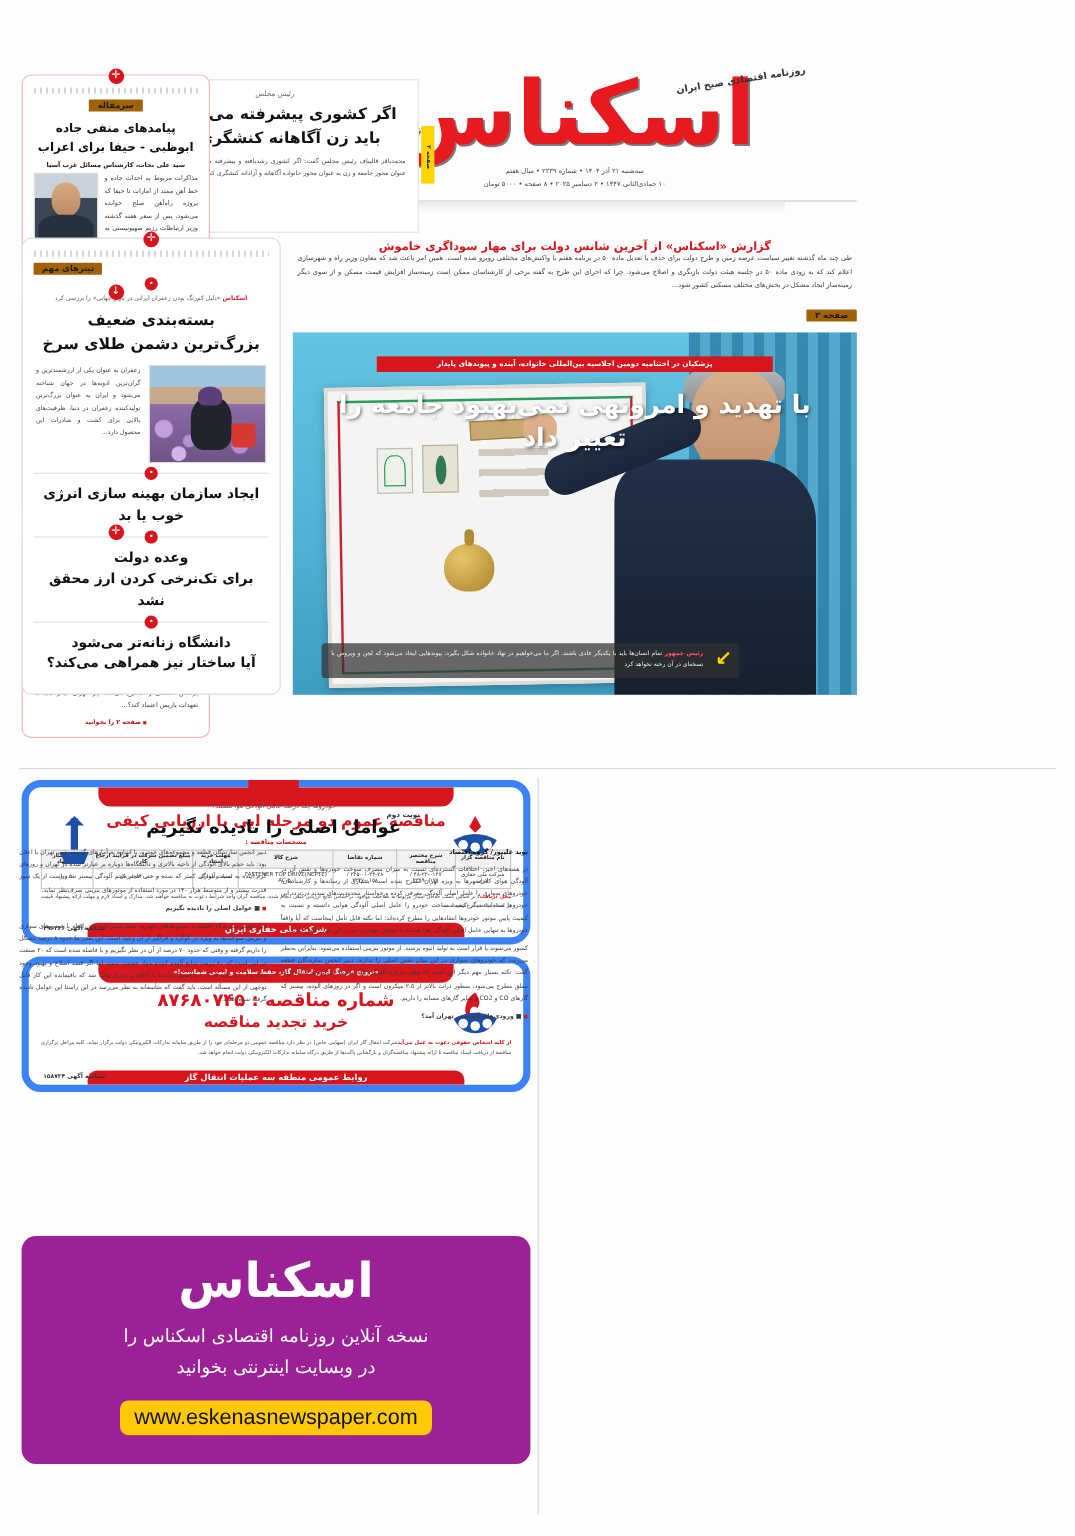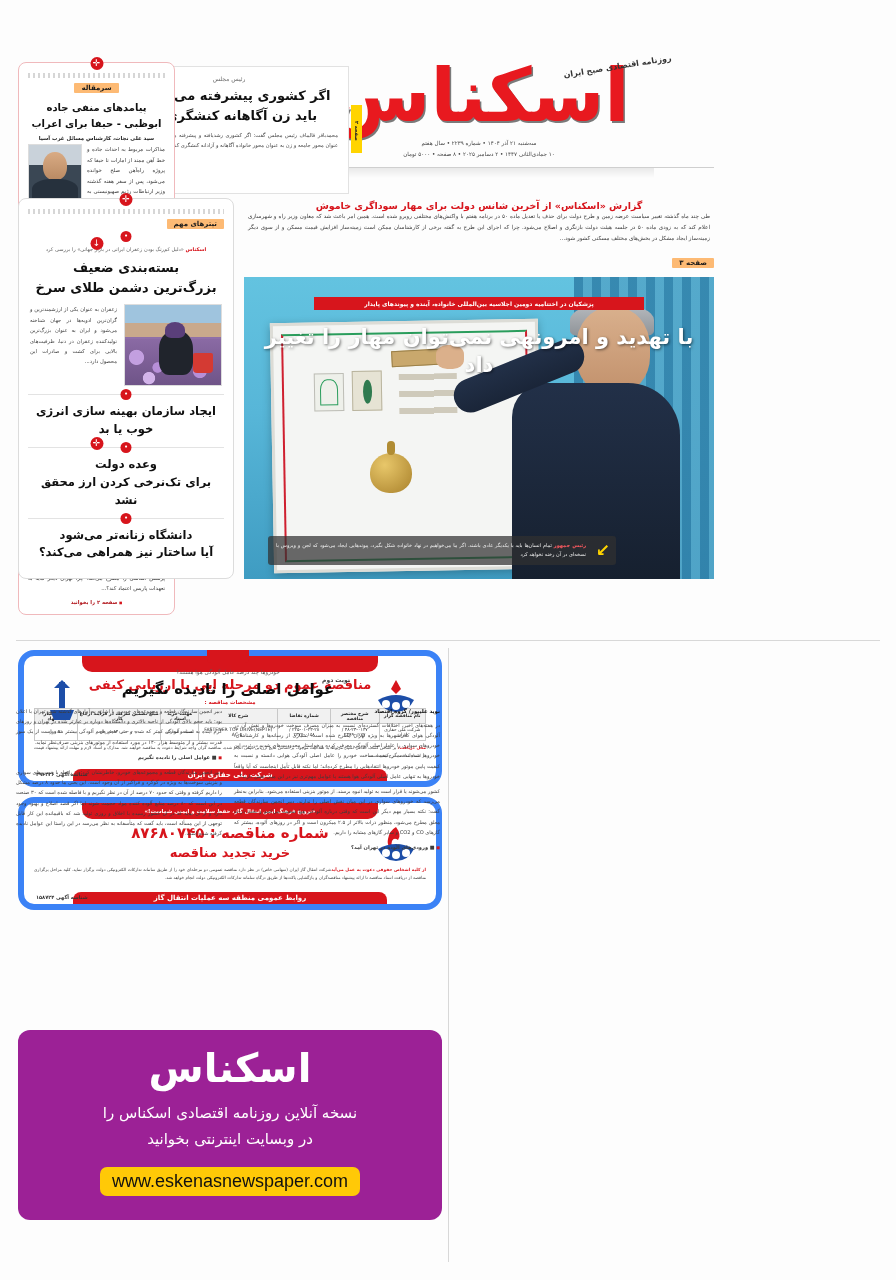--- a/index.html
+++ b/index.html
@@ -5,21 +5,21 @@
 <style>
   * { box-sizing: border-box; margin: 0; padding: 0; }
   html, body {
     width: 896px; height: 1280px;
     background: #ffffff;
     font-family: "DejaVu Sans", "Liberation Sans", sans-serif;
     overflow: hidden;
   }
   .page { position: relative; width: 896px; height: 1280px; background: #fdfdfd; }
   .badge-yellow {
-    background: #fdba74; color: #1b1b1b; font-weight: bold;
+    background: #a16207; color: #1b1b1b; font-weight: bold;
     font-size: 7px; padding: 1px 7px; border-radius: 1px; display: inline-block;
     letter-spacing: .2px;
   }
   .pin {
     width: 13px; height: 13px; border-radius: 50%; background: #d7151c;
     position: absolute; top: -6px; left: 50%; transform: translateX(-50%);
     color: #fff; font-size: 9px; line-height: 13px; text-align: center; z-index: 5;
   }
   .perf {
     height: 5px; width: 100%;
@@ -194,21 +194,21 @@
   .mp-caption .cap-txt { font-size: 5px; color: #f0f0f0; line-height: 1.9; text-align: justify; }
   .mp-caption .cap-lead { color: #ff5a60; font-weight: bold; }
   .cap-arrow {
     position: absolute; right: 6px; top: 50%; transform: translateY(-50%);
     color: #ffd400; font-size: 17px; line-height: 1; font-weight: bold;
   }
 
   
   .rcol { position: absolute; right: 662px; top: 198px; width: 216px; }
   .rbox { position: relative; border: 1px solid #dcdcdc; border-radius: 8px; background: #fff; padding: 10px 9px 8px; }
-  .rbox .tophdr { text-align: right; margin: -3px 0 7px; }
+  .rbox .tophdr { text-align: left; margin: -3px 0 7px; }
   .ritem { padding: 8px 2px; position: relative; }
   .ritem + .ritem { border-top: 1px solid #e3e3e3; }
   .rdot {
     position: absolute; top: -6px; left: 50%; transform: translateX(-50%);
     width: 11px; height: 11px; border-radius: 50%; background: #d7151c; color: #fff;
     font-size: 7px; line-height: 11px; text-align: center;
   }
   .ritem .kick { font-size: 5.1px; color: #5e5e5e; text-align: center; line-height: 1.8; margin-bottom: 4px; }
   .ritem .kick .hl { color: #d7151c; font-weight: bold; }
   .ritem h3 { font-size: 13px; font-weight: bold; color: #101010; text-align: center; line-height: 1.55; }
@@ -393,21 +393,21 @@
       </div>
       <div class="mp-bell"></div>
       <div class="mp-pez">
         <div class="mp-hair"></div>
         <div class="mp-head"></div>
         <div class="mp-body"></div>
         <div class="mp-arm"></div>
         <div class="mp-hand"></div>
       </div>
       <div class="mp-ribbon">پزشکیان در اختتامیه دومین اجلاسیه بین‌المللی خانواده، آینده و پیوندهای پایدار</div>
-      <div class="mp-title">با تهدید و امرونهی نمی‌توان مهار را تغییر داد</div>
+      <div class="mp-title">با تهدید و امرونهی نمی‌بهبود جامعه را تغییر داد</div>
       <div class="mp-caption">
         <div class="cap-txt"><span class="cap-lead">رئیس جمهور</span><span> تمام انسان‌ها باید با یکدیگر عادی باشند. اگر ما می‌خواهیم در نهاد خانواده شکل بگیرد، پیوندهایی ایجاد می‌شود که لجن و ویروس با نسخه‌ای در آن رخنه نخواهد کرد</span></div>
         <div class="cap-arrow">↙</div>
       </div>
     </div>
   </div>
 
   <div class="rcol">
     <div class="rbox">
       <div class="pin">✛</div>

